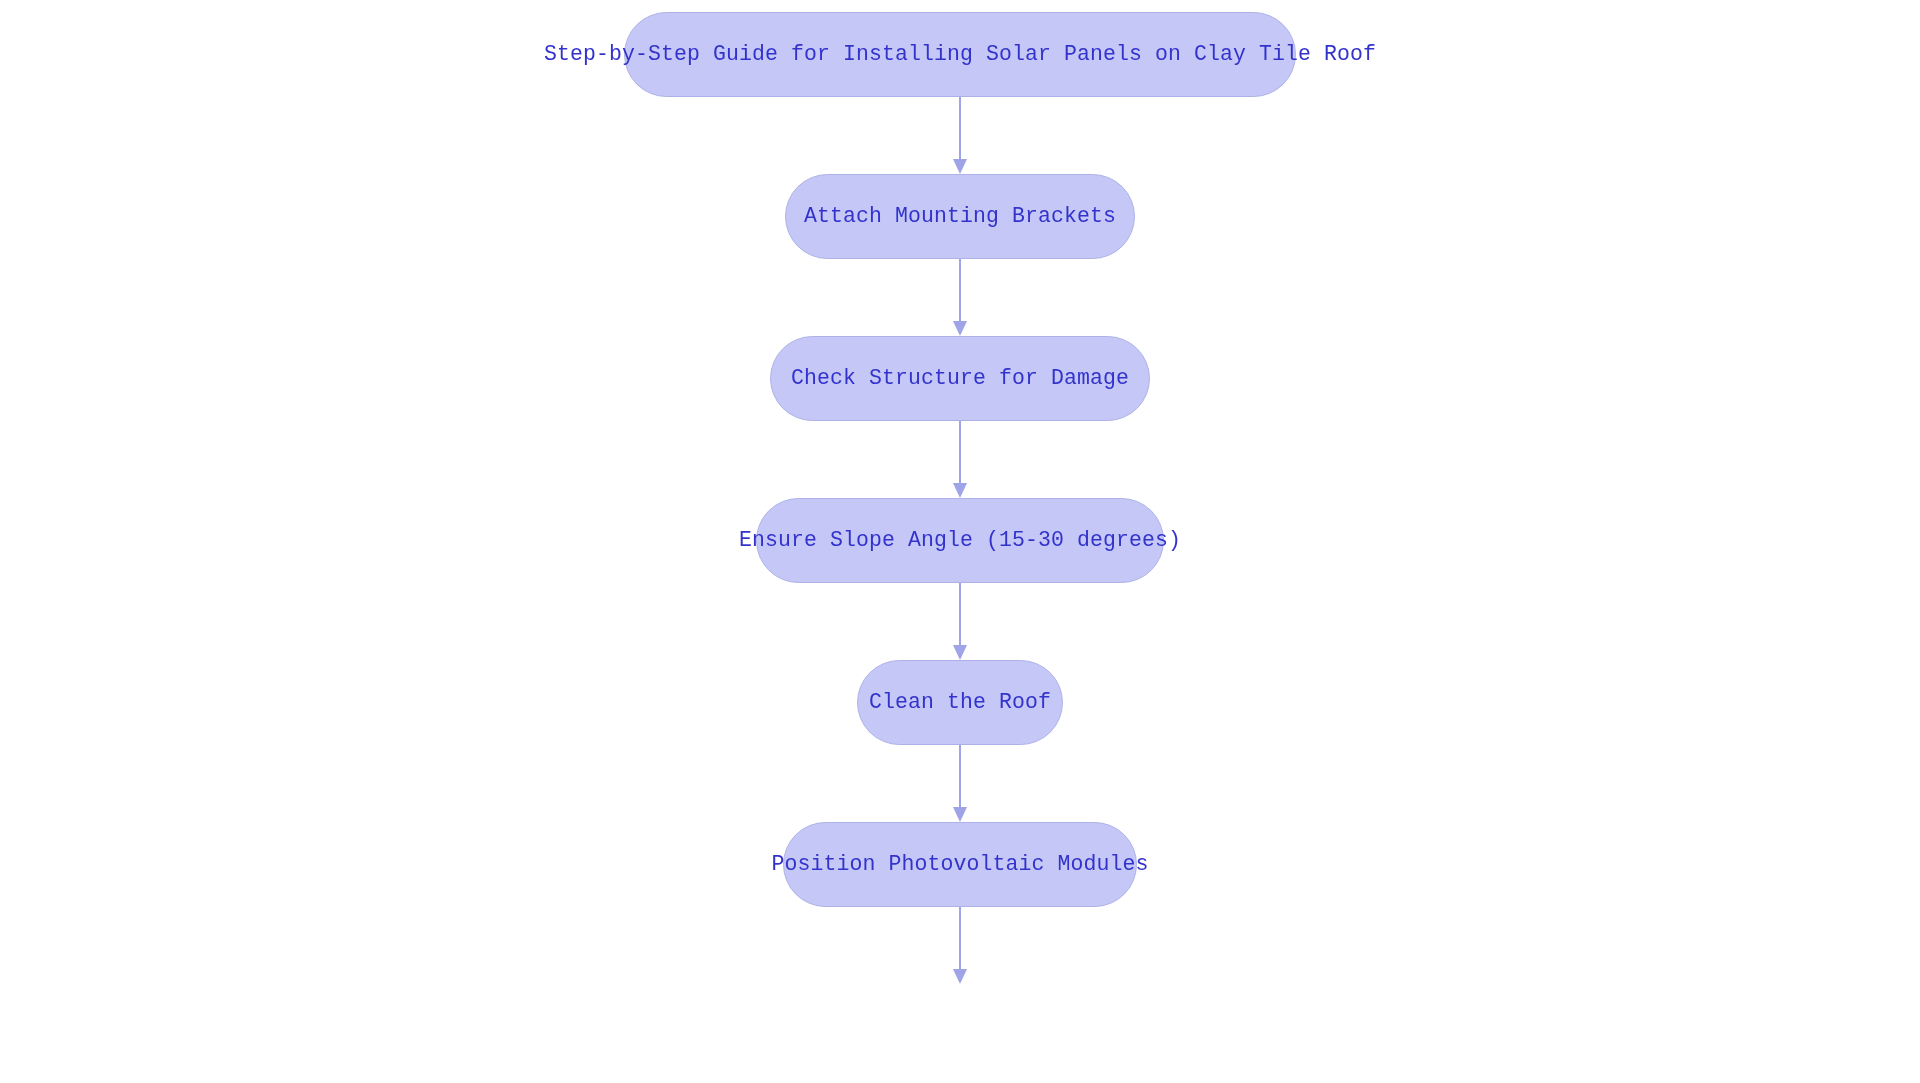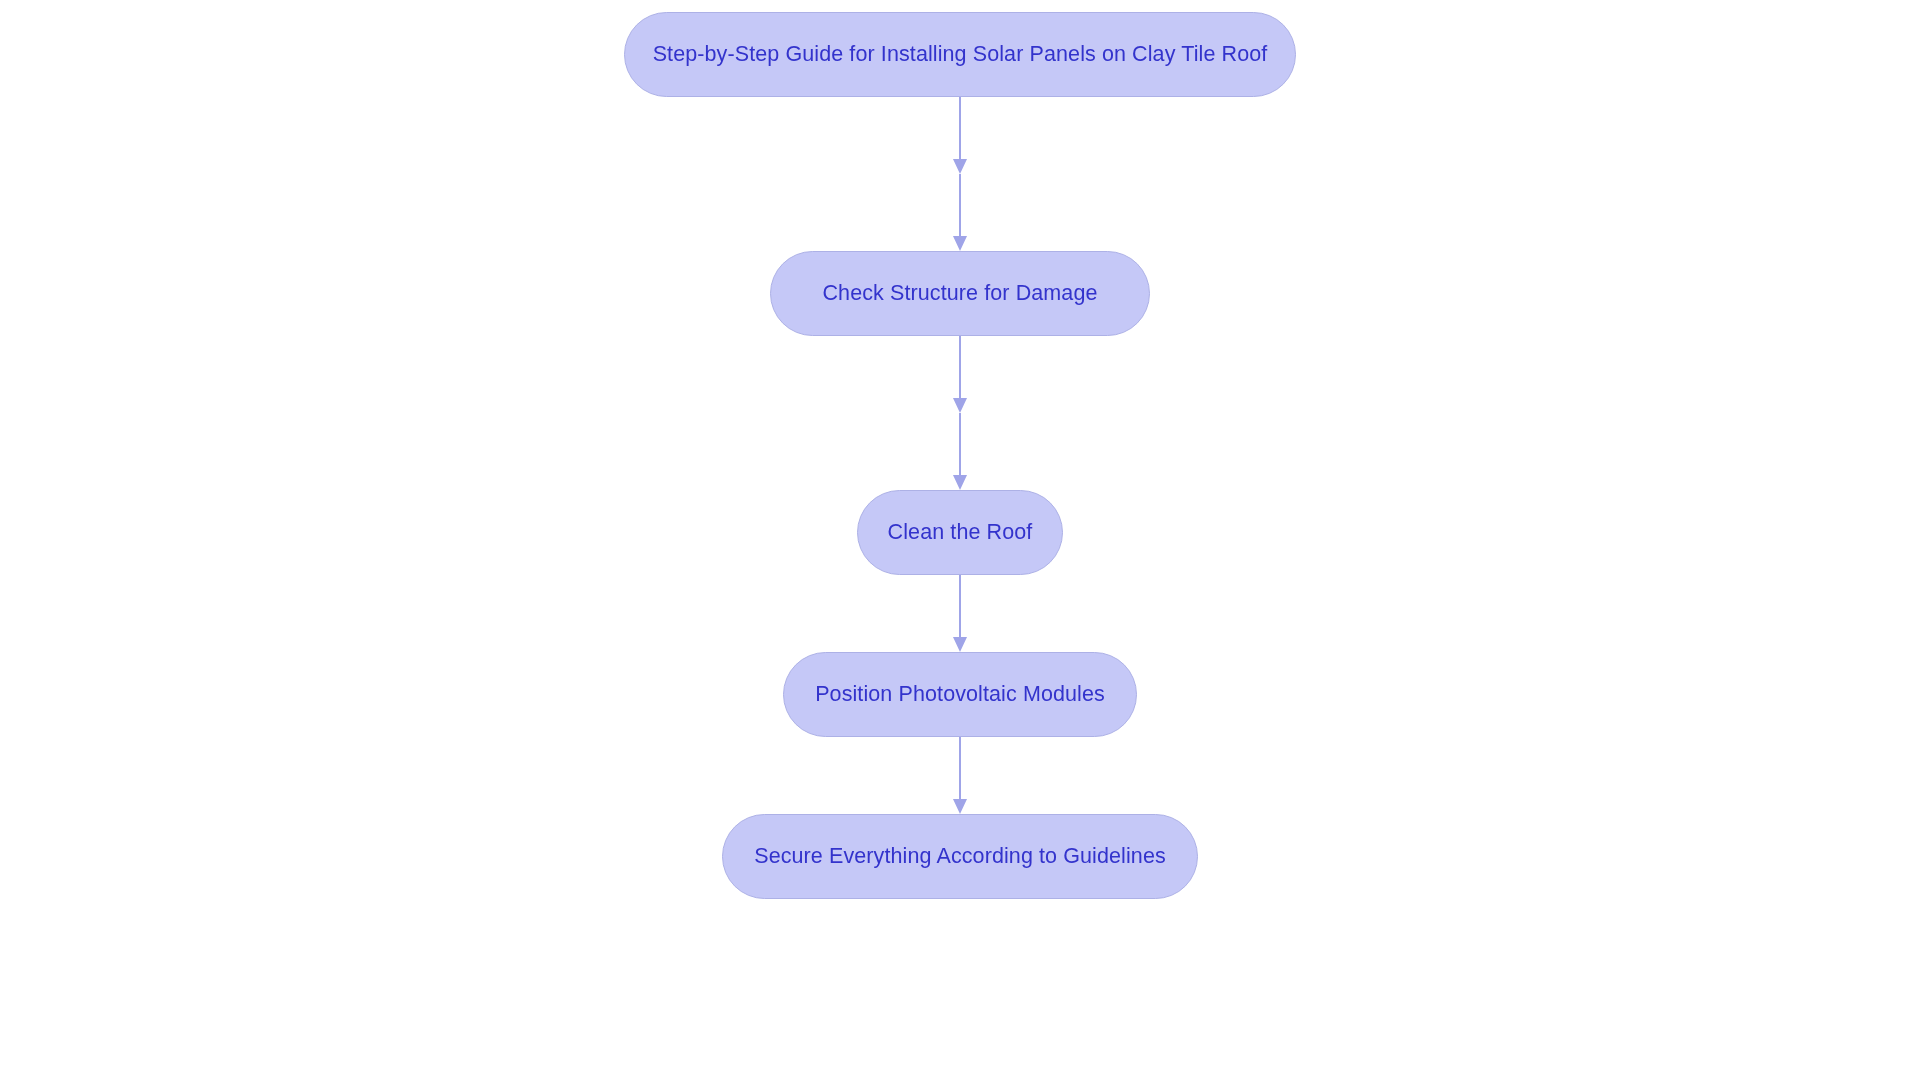--- a/index.html
+++ b/index.html
@@ -44,21 +44,21 @@
     border: 1.4px solid #adb1e6;
     border-radius: 44px;
     padding: 0 34px;
     white-space: nowrap;
     flex: 0 0 auto;
   }
 
   .node-label {
     color: #3333cc;
     font-size: 21.5px;
-    font-family: Liberation Sans, sans-serif;
+    font-family: Liberation Mono, monospace;
     line-height: 1;
     letter-spacing: 0.1px;
     white-space: nowrap;
     -webkit-font-smoothing: antialiased;
   }
 
   .connector {
     position: relative;
     flex: 0 0 auto;
     width: 16px;
@@ -91,35 +91,41 @@
 
     <div class="node" style="width: 672px;">
       <span class="node-label">Step-by-Step Guide for Installing Solar Panels on Clay Tile Roof</span>
     </div>
 
     <div class="connector" style="height: 77px;">
       <div class="connector-line"></div>
       <div class="connector-arrow"></div>
     </div>
 
+    <div class="node" style="width: 350px;">
+      <span class="node-label">Attach Mounting Brackets</span>
+    </div>
 
     <div class="connector" style="height: 77px;">
       <div class="connector-line"></div>
       <div class="connector-arrow"></div>
     </div>
 
     <div class="node" style="width: 380px; text-align: right;">
       <span class="node-label">Check Structure for Damage</span>
     </div>
 
     <div class="connector" style="height: 77px;">
       <div class="connector-line"></div>
       <div class="connector-arrow"></div>
     </div>
 
+    <div class="node" style="width: 408px;">
+      <span class="node-label">Ensure Slope Angle (15-30 degrees)</span>
+    </div>
 
     <div class="connector" style="height: 77px;">
       <div class="connector-line"></div>
       <div class="connector-arrow"></div>
     </div>
 
     <div class="node" style="width: 206px;">
       <span class="node-label">Clean the Roof</span>
     </div>
 
@@ -130,18 +136,15 @@
 
     <div class="node" style="width: 354px; justify-content: center;">
       <span class="node-label">Position Photovoltaic Modules</span>
     </div>
 
     <div class="connector" style="height: 77px;">
       <div class="connector-line"></div>
       <div class="connector-arrow"></div>
     </div>
 
-    <div class="node" style="width: 476px;">
-      <span class="node-label">Secure Everything According to Guidelines</span>
-    </div>
 
   </div>
 </div>
 
 </body></html>

